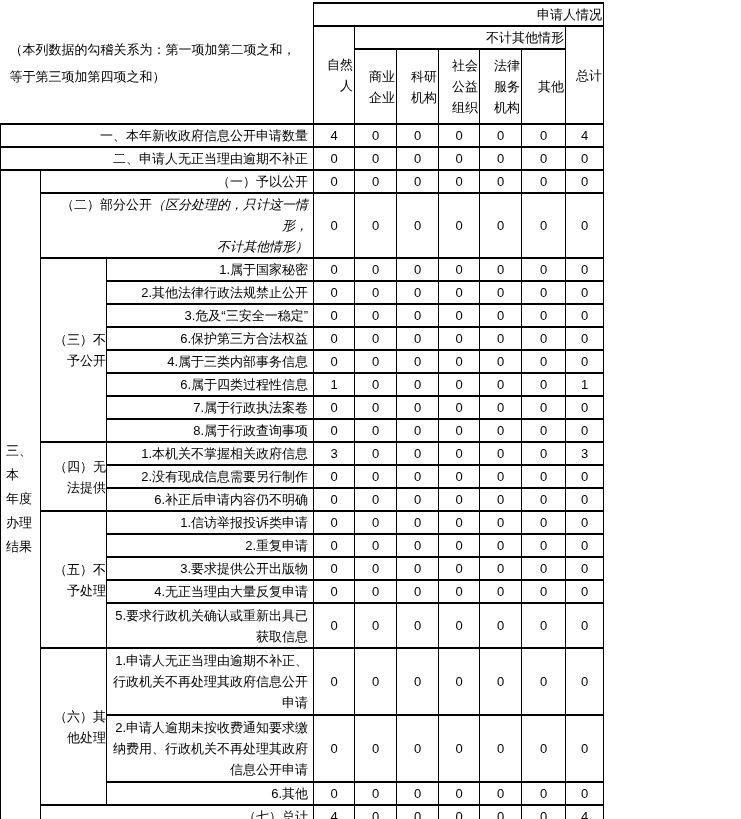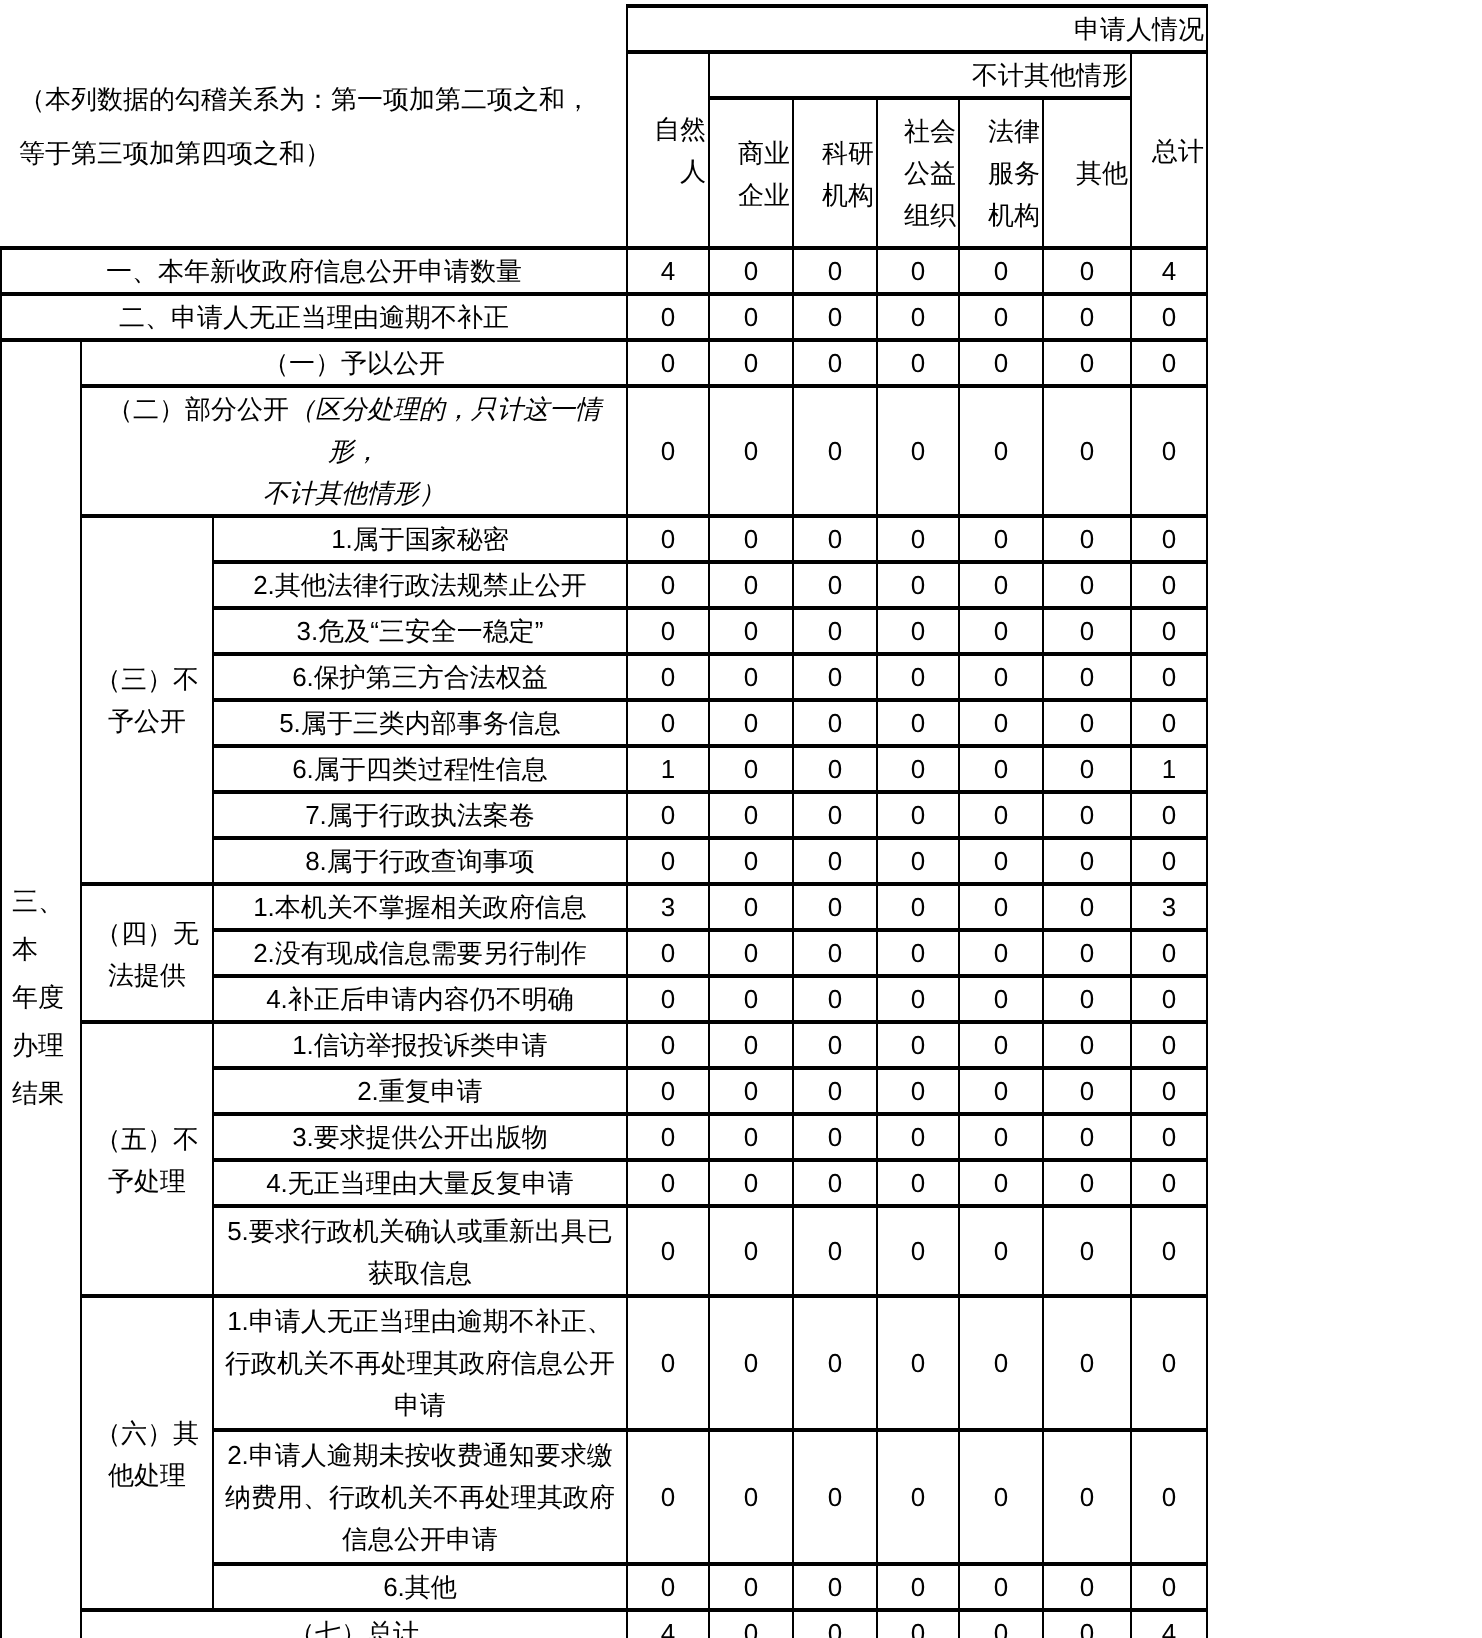--- a/index.html
+++ b/index.html
@@ -1,22 +1,22 @@
 <!DOCTYPE html>
 <html><head>
 <meta charset="utf-8">
 <style>
   html,body{margin:0;padding:0;background:#ffffff;}
   body{width:741px;height:819px;font-family:"Liberation Sans","DejaVu Sans",sans-serif;color:#000;}
   table{border-collapse:collapse;table-layout:fixed;margin:2px 0 0 0;}
   td{border:solid #000;border-width:2px 1px;font-size:13px;line-height:21px;
      padding:0 3px;vertical-align:middle;overflow:hidden;color:#000;}
   td.v{text-align:center;padding:0;}
-  td.lbl{text-align:center;white-space:pre-line;padding:0 5px;}
-  td.grp{text-align:center;white-space:pre-line;padding:0 0;}
+  td.lbl{text-align:right;white-space:pre-line;padding:0 5px;}
+  td.grp{text-align:right;white-space:pre-line;padding:0 0;}
   td.sec{text-align:left;white-space:pre-line;padding:0 5px;line-height:24px;}
   td.hc{text-align:right;white-space:pre-line;padding:0 1px;line-height:21px;}
   td.note{border-top:none;border-left:none;white-space:pre-line;
           line-height:27px;padding:0 9px;font-family:"Liberation Serif","DejaVu Serif",serif;}
   .kai{font-style:italic;font-family:"Liberation Serif","DejaVu Serif",serif;}
   tr.h1{height:20px}  tr.h2{height:18px}  tr.h3{height:75px}
   tr.r{height:21px}   tr.rt{height:45px}  tr.rx{height:67px}
 </style>
 </head>
 <body>
@@ -146,21 +146,21 @@
     <td class="lbl">6.保护第三方合法权益</td>
     <td class="v">0</td>
         <td class="v">0</td>
         <td class="v">0</td>
         <td class="v">0</td>
         <td class="v">0</td>
         <td class="v">0</td>
         <td class="v">0</td>
   </tr>
   <tr class="r">
-    <td class="lbl">5.属于三类内部事务信息</td>
+    <td class="lbl">4.属于三类内部事务信息</td>
     <td class="v">0</td>
         <td class="v">0</td>
         <td class="v">0</td>
         <td class="v">0</td>
         <td class="v">0</td>
         <td class="v">0</td>
         <td class="v">0</td>
   </tr>
   <tr class="r">
     <td class="lbl">6.属于四类过程性信息</td>
@@ -209,21 +209,21 @@
     <td class="lbl">2.没有现成信息需要另行制作</td>
     <td class="v">0</td>
         <td class="v">0</td>
         <td class="v">0</td>
         <td class="v">0</td>
         <td class="v">0</td>
         <td class="v">0</td>
         <td class="v">0</td>
   </tr>
   <tr class="r">
-    <td class="lbl">4.补正后申请内容仍不明确</td>
+    <td class="lbl">6.补正后申请内容仍不明确</td>
     <td class="v">0</td>
         <td class="v">0</td>
         <td class="v">0</td>
         <td class="v">0</td>
         <td class="v">0</td>
         <td class="v">0</td>
         <td class="v">0</td>
   </tr>
 
   <tr class="r">

